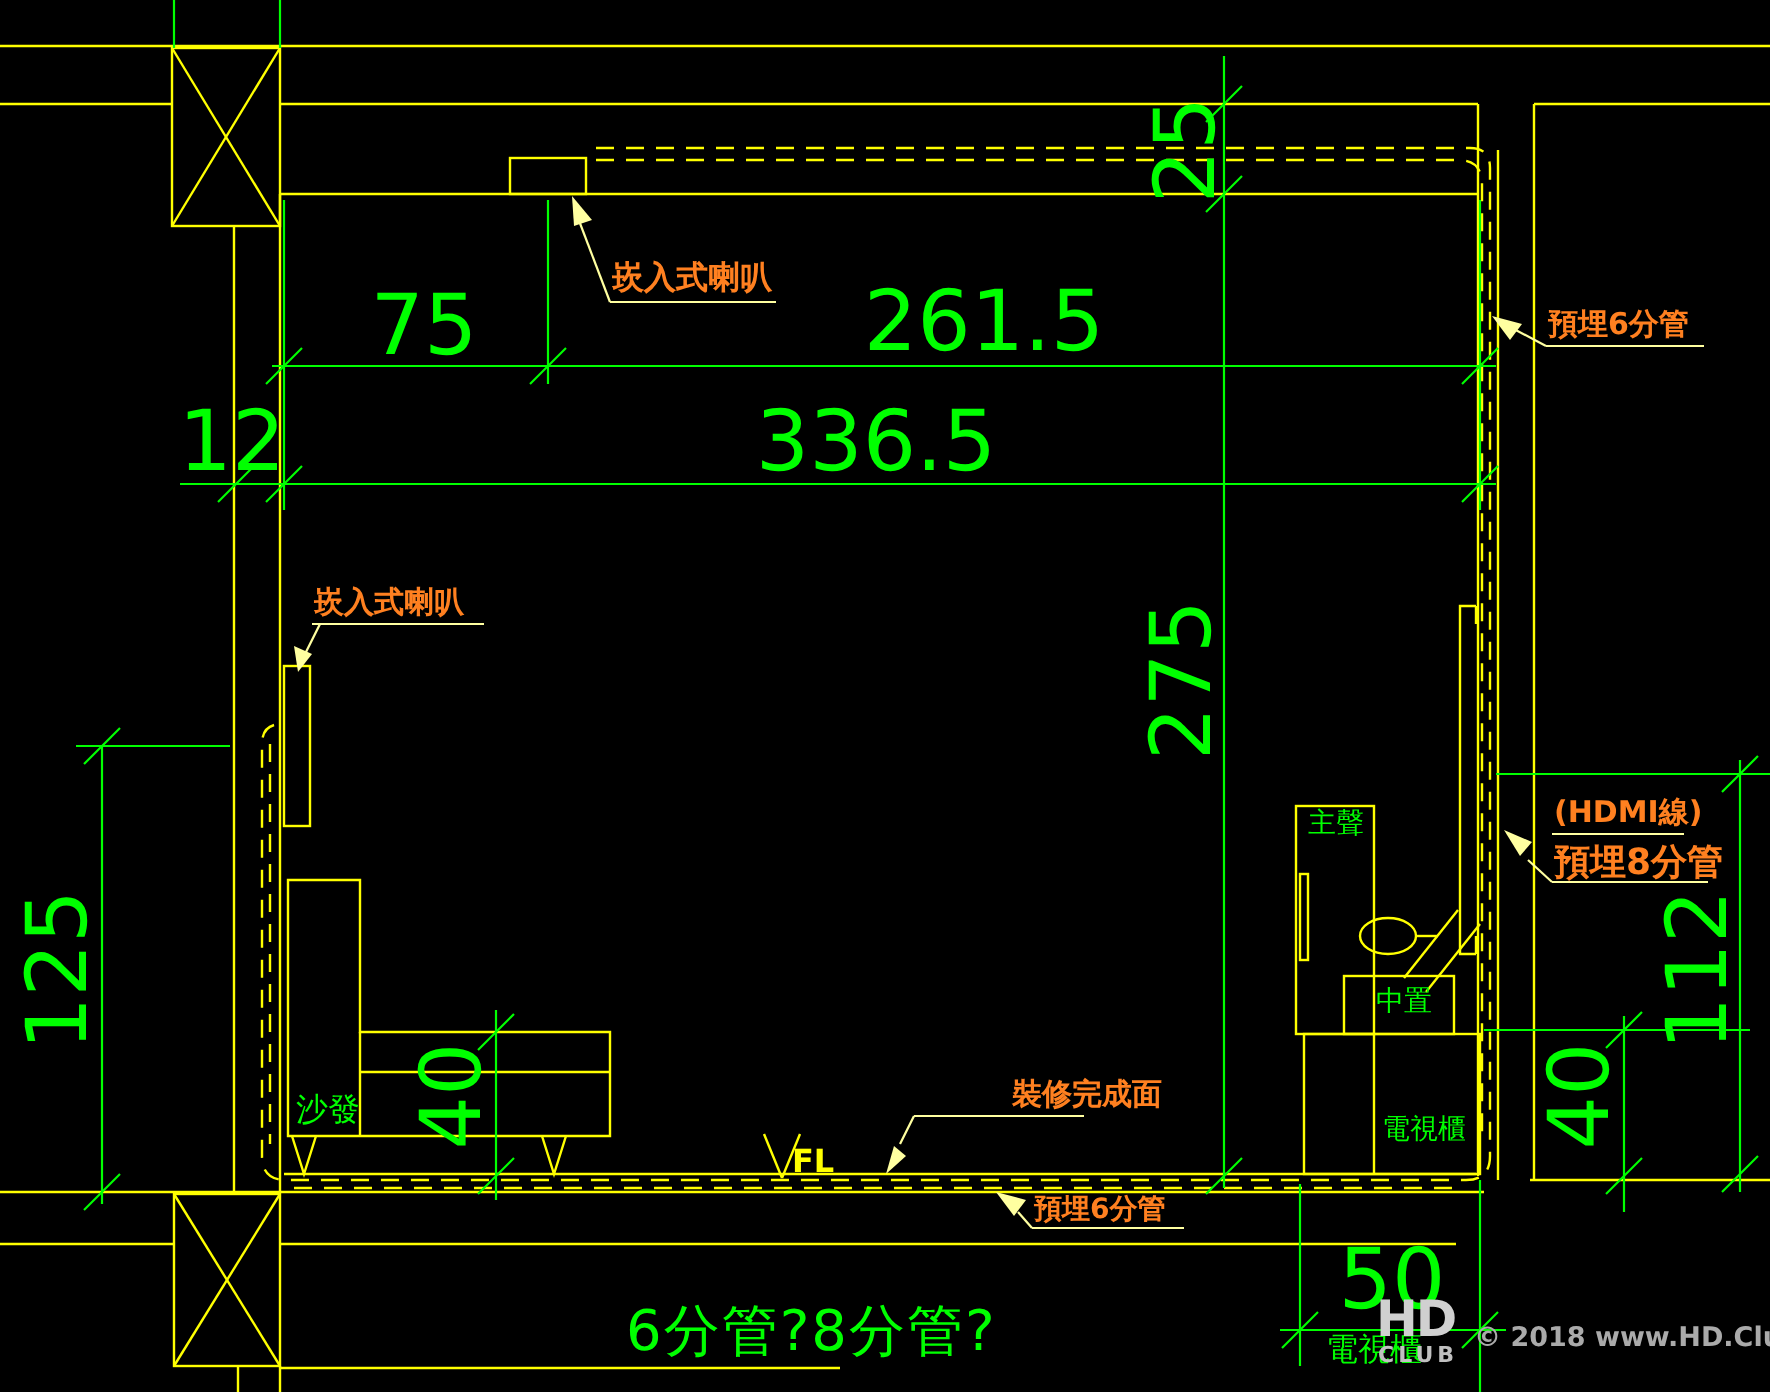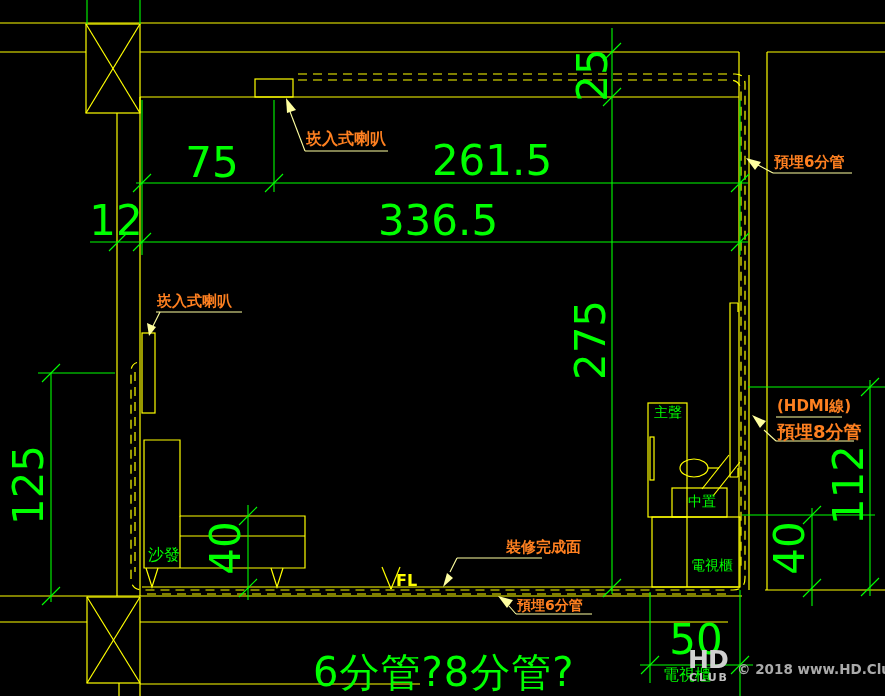--- a/index.html
+++ b/index.html
@@ -12,21 +12,21 @@
   .yeld{stroke:var(--line-yellow,#ffff00);fill:none;stroke-width:1.2;stroke-dasharray:9 6;}
   .grn{stroke:var(--dim-green,#00ff00);fill:none;stroke-width:1.1;}
   .ldr{stroke:var(--leader-yellow,#ffffa0);fill:none;stroke-width:1.1;}
   .arr{fill:var(--leader-yellow,#ffffa0);stroke:none;}
   .txt{position:absolute;white-space:nowrap;line-height:1;}
   .dim{color:var(--dim-green,#00ff00);font-size:42px;transform:translate(-50%,-50%);}
   .dim.rot{transform:translate(-50%,-50%) rotate(-90deg);}
   .cjkg{color:var(--dim-green,#00ff00);font-size:15px;}
   .lbl{color:var(--label-orange,#ff8020);font-size:16px;font-weight:bold;}
   .fl{color:var(--line-yellow,#ffff00);font-size:16px;font-weight:bold;}
-  .big-q{color:var(--dim-green,#00ff00);font-size:40px;letter-spacing:1px;text-align:right;}
+  .big-q{color:var(--dim-green,#00ff00);font-size:28px;letter-spacing:1px;text-align:right;}
   .wm-logo{color:#d0d0d0;font-weight:bold;font-size:25px;letter-spacing:-1px;line-height:0.75;}
   .wm-club{color:#c0c0c0;font-weight:bold;font-size:11px;letter-spacing:2px;}
   .wm-credit{color:#aaaaaa;font-weight:bold;font-size:13.5px;}
 </style>
 </head>
 <body>
 
 <div id="stage">
 
 <svg width="885" height="696" viewBox="0 0 885 696">

